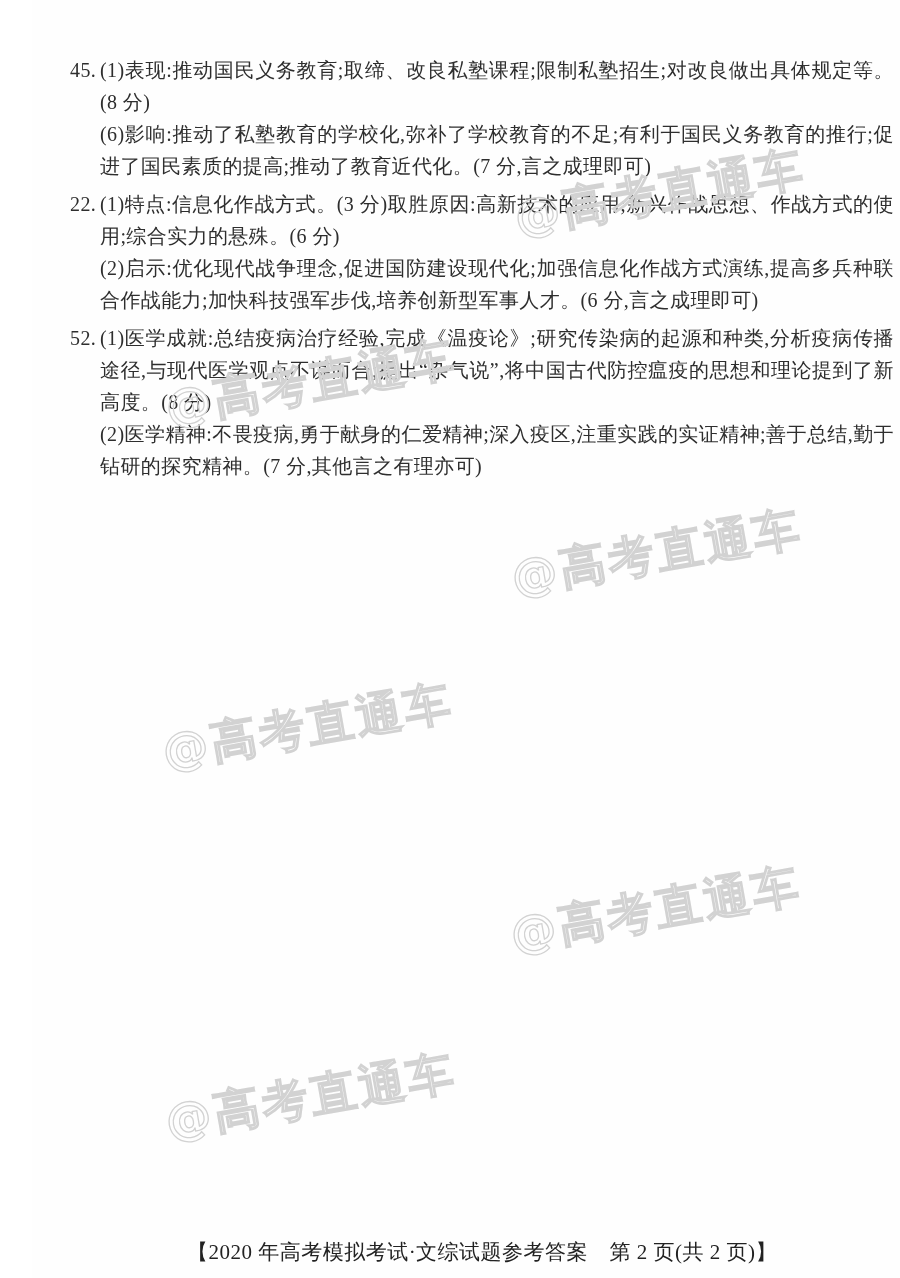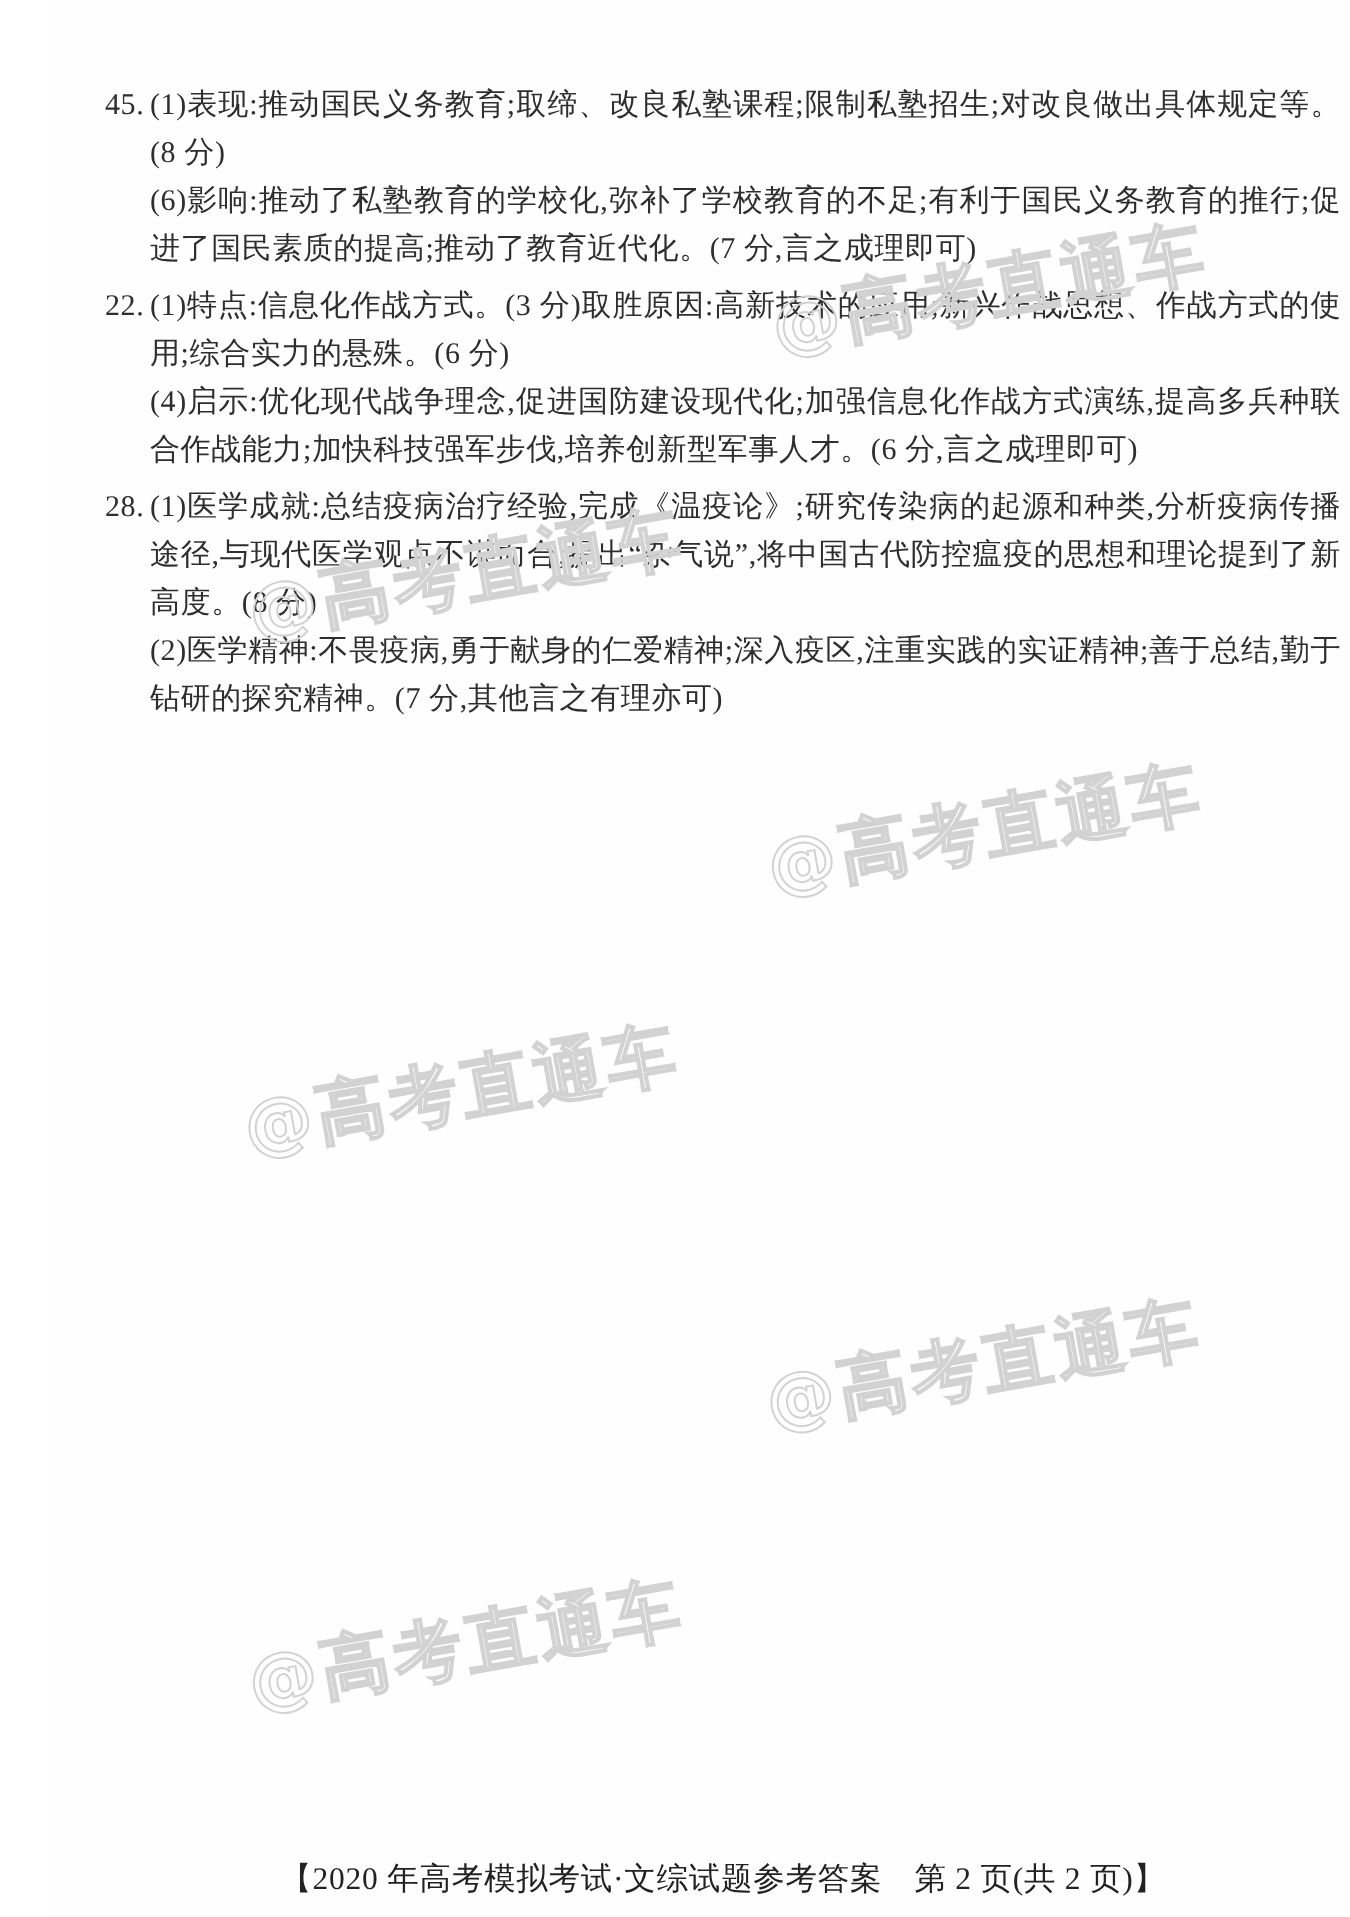--- a/index.html
+++ b/index.html
@@ -82,25 +82,25 @@
 
   <div class="content">
 
     <div class="answer">
       <p class="part first"><span class="qnum">45.</span><span>(1)表现:推动国民义务教育;取缔、改良私塾课程;限制私塾招生;对改良做出具体规定等。(8 分)</span></p>
       <p class="part">(6)影响:推动了私塾教育的学校化,弥补了学校教育的不足;有利于国民义务教育的推行;促进了国民素质的提高;推动了教育近代化。(7 分,言之成理即可)</p>
     </div>
 
     <div class="answer">
       <p class="part first"><span class="qnum">22.</span><span>(1)特点:信息化作战方式。(3 分)取胜原因:高新技术的应用;新兴作战思想、作战方式的使用;综合实力的悬殊。(6 分)</span></p>
-      <p class="part">(4)启示:优化现代战争理念,促进国防建设现代化;加强信息化作战方式演练,提高多兵种联合作战能力;加快科技强军步伐,培养创新型军事人才。(6 分,言之成理即可)</p>
+      <p class="part">(2)启示:优化现代战争理念,促进国防建设现代化;加强信息化作战方式演练,提高多兵种联合作战能力;加快科技强军步伐,培养创新型军事人才。(6 分,言之成理即可)</p>
     </div>
 
     <div class="answer">
-      <p class="part first"><span class="qnum">28.</span><span>(1)医学成就:总结疫病治疗经验,完成《温疫论》;研究传染病的起源和种类,分析疫病传播途径,与现代医学观点不谋而合;提出“杂气说”,将中国古代防控瘟疫的思想和理论提到了新高度。(8 分)</span></p>
+      <p class="part first"><span class="qnum">52.</span><span>(1)医学成就:总结疫病治疗经验,完成《温疫论》;研究传染病的起源和种类,分析疫病传播途径,与现代医学观点不谋而合;提出“杂气说”,将中国古代防控瘟疫的思想和理论提到了新高度。(8 分)</span></p>
       <p class="part">(2)医学精神:不畏疫病,勇于献身的仁爱精神;深入疫区,注重实践的实证精神;善于总结,勤于钻研的探究精神。(7 分,其他言之有理亦可)</p>
     </div>
 
   </div>
 
   <div class="wm wm1">@高考直通车</div>
   <div class="wm wm2">@高考直通车</div>
   <div class="wm wm3">@高考直通车</div>
   <div class="wm wm4">@高考直通车</div>
   <div class="wm wm5">@高考直通车</div>

